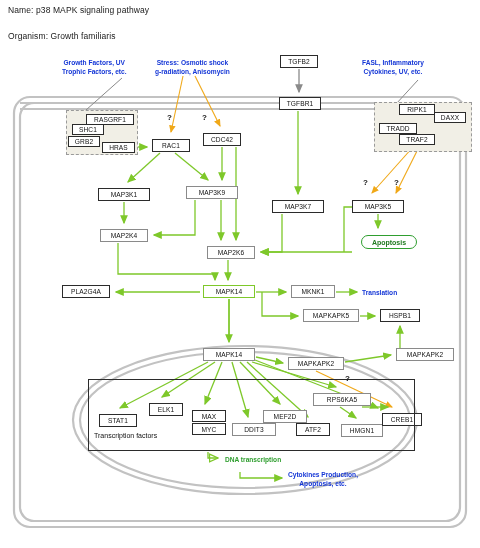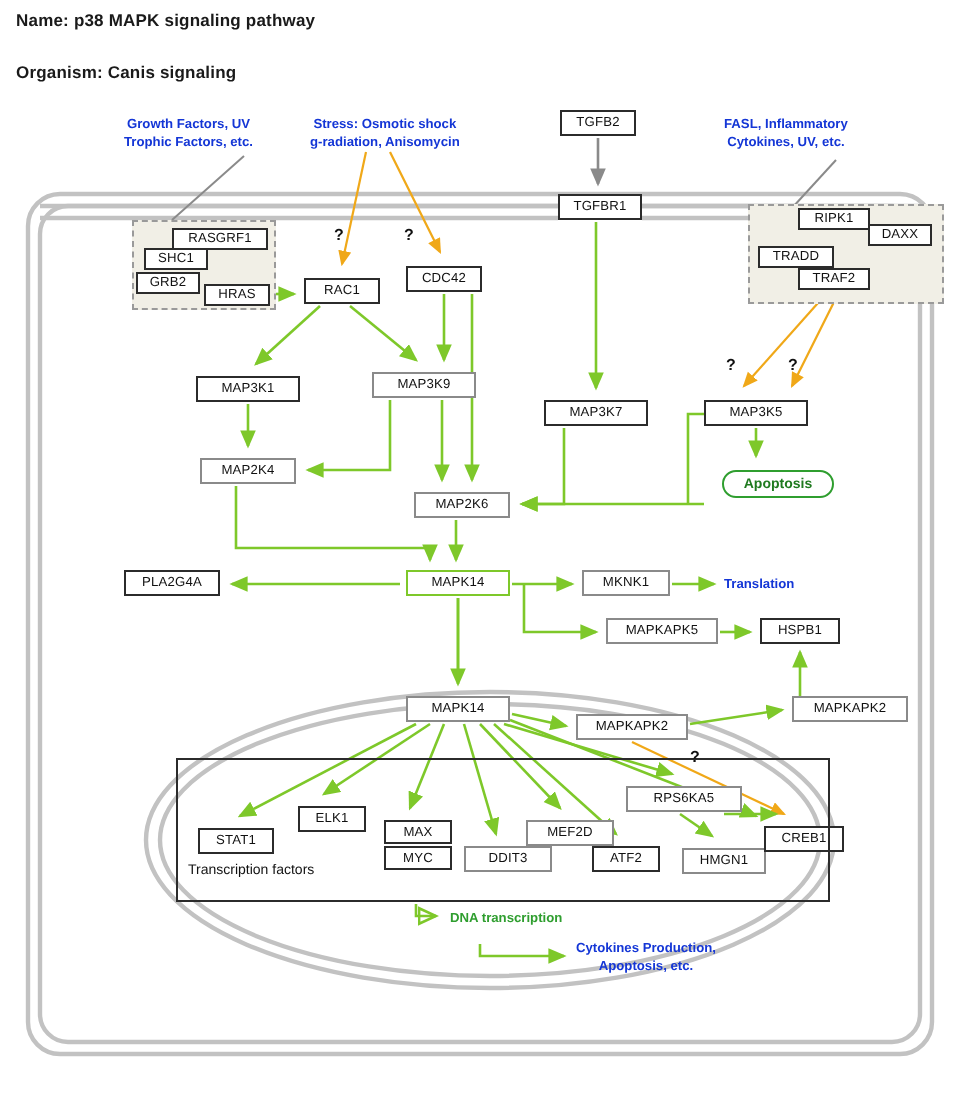--- a/index.html
+++ b/index.html
@@ -1,20 +1,20 @@
 <!DOCTYPE html>
 <html><head>
 <meta charset="utf-8">
 <style>
   html,body{margin:0;padding:0;background:#ffffff;}
   body{width:480px;height:548px;position:relative;overflow:hidden;
        font-family:"Liberation Sans","DejaVu Sans",sans-serif;}
   #stage{position:absolute;left:0;top:0;width:480px;height:548px;}
   #svgroot{position:absolute;left:0;top:0;width:480px;height:548px;}
-  .hdr{position:absolute;left:8px;font-size:8.5px;font-weight:bold;color:#1a1a1a;
+  .hdr{position:absolute;left:8px;font-size:8.5px;font-weight:normal;color:#1a1a1a;
        letter-spacing:.1px;white-space:nowrap;}
   .hdr.l1{top:5px;} .hdr.l2{top:18px;} .hdr.l3{top:31px;}
 
   
   .gbox{position:absolute;box-sizing:border-box;background:#ffffff;
         border:1px solid #3a3a3a;display:flex;align-items:center;justify-content:center;
         font-size:6.6px;color:#111;white-space:nowrap;letter-spacing:.1px;}
   .gbox.gl{border-color:#7ec82a;}
   .gbox.gr{border-color:#8a8a8a;}
   .gbox.dk{border-color:#2b2b2b;}
@@ -30,21 +30,21 @@
   .ftxt.grn{color:#2f9e2f;}
   .plain{position:absolute;font-size:7px;color:#111;white-space:nowrap;font-weight:normal;}
   .qm{position:absolute;font-size:8px;font-weight:bold;color:#111;}
 </style>
 </head>
 <body>
 
 <div id="stage">
 
   <div class="hdr l1">Name: p38 MAPK signaling pathway</div>
-  <div class="hdr l3">Organism: Canis signaling</div>
+  <div class="hdr l3">Organism: Growth familiaris</div>
 
   <svg id="svgroot" viewBox="0 0 480 548">
     <defs>
       <marker id="ag" markerWidth="7" markerHeight="7" refX="6" refY="3" orient="auto">
         <path d="M0,0 L7,3 L0,6 z" fill="#7ec82a"></path>
       </marker>
       <marker id="ao" markerWidth="7" markerHeight="7" refX="6" refY="3" orient="auto">
         <path d="M0,0 L7,3 L0,6 z" fill="#f0a818"></path>
       </marker>
       <marker id="ak" markerWidth="7" markerHeight="7" refX="6" refY="3" orient="auto">

